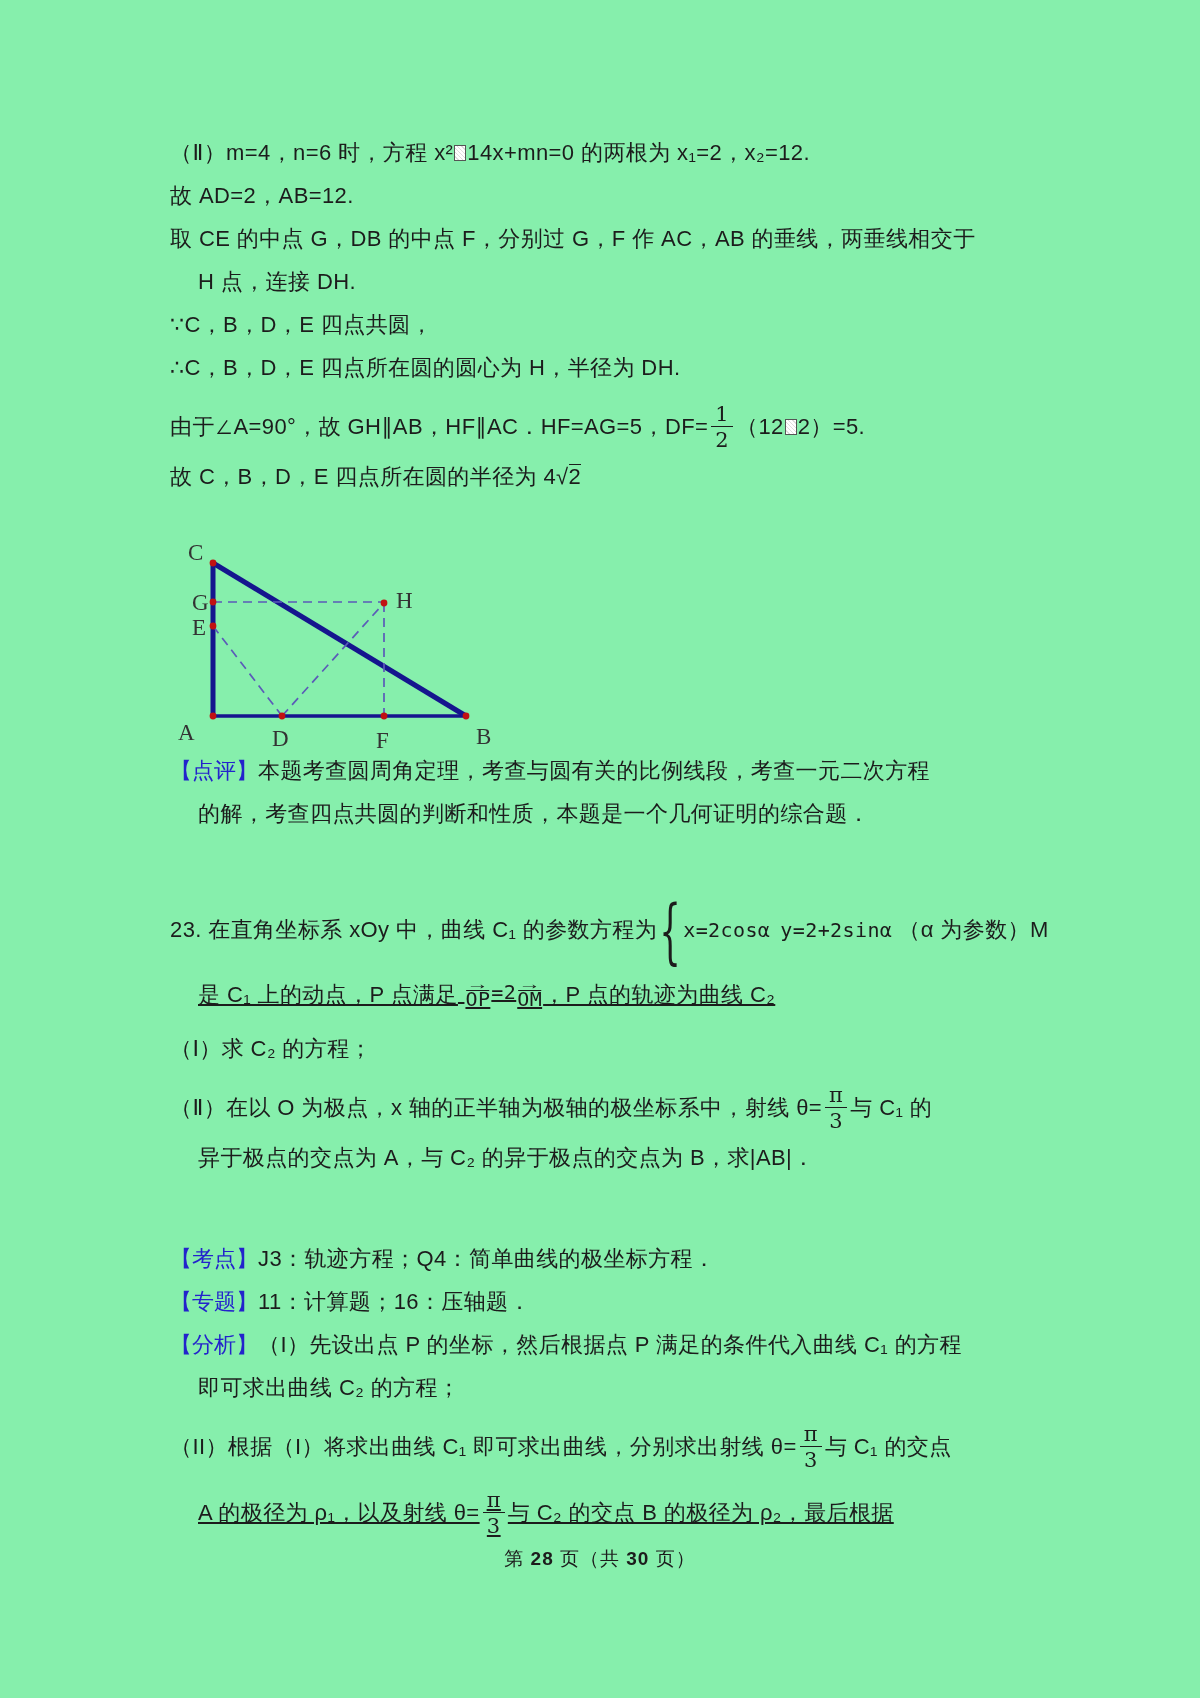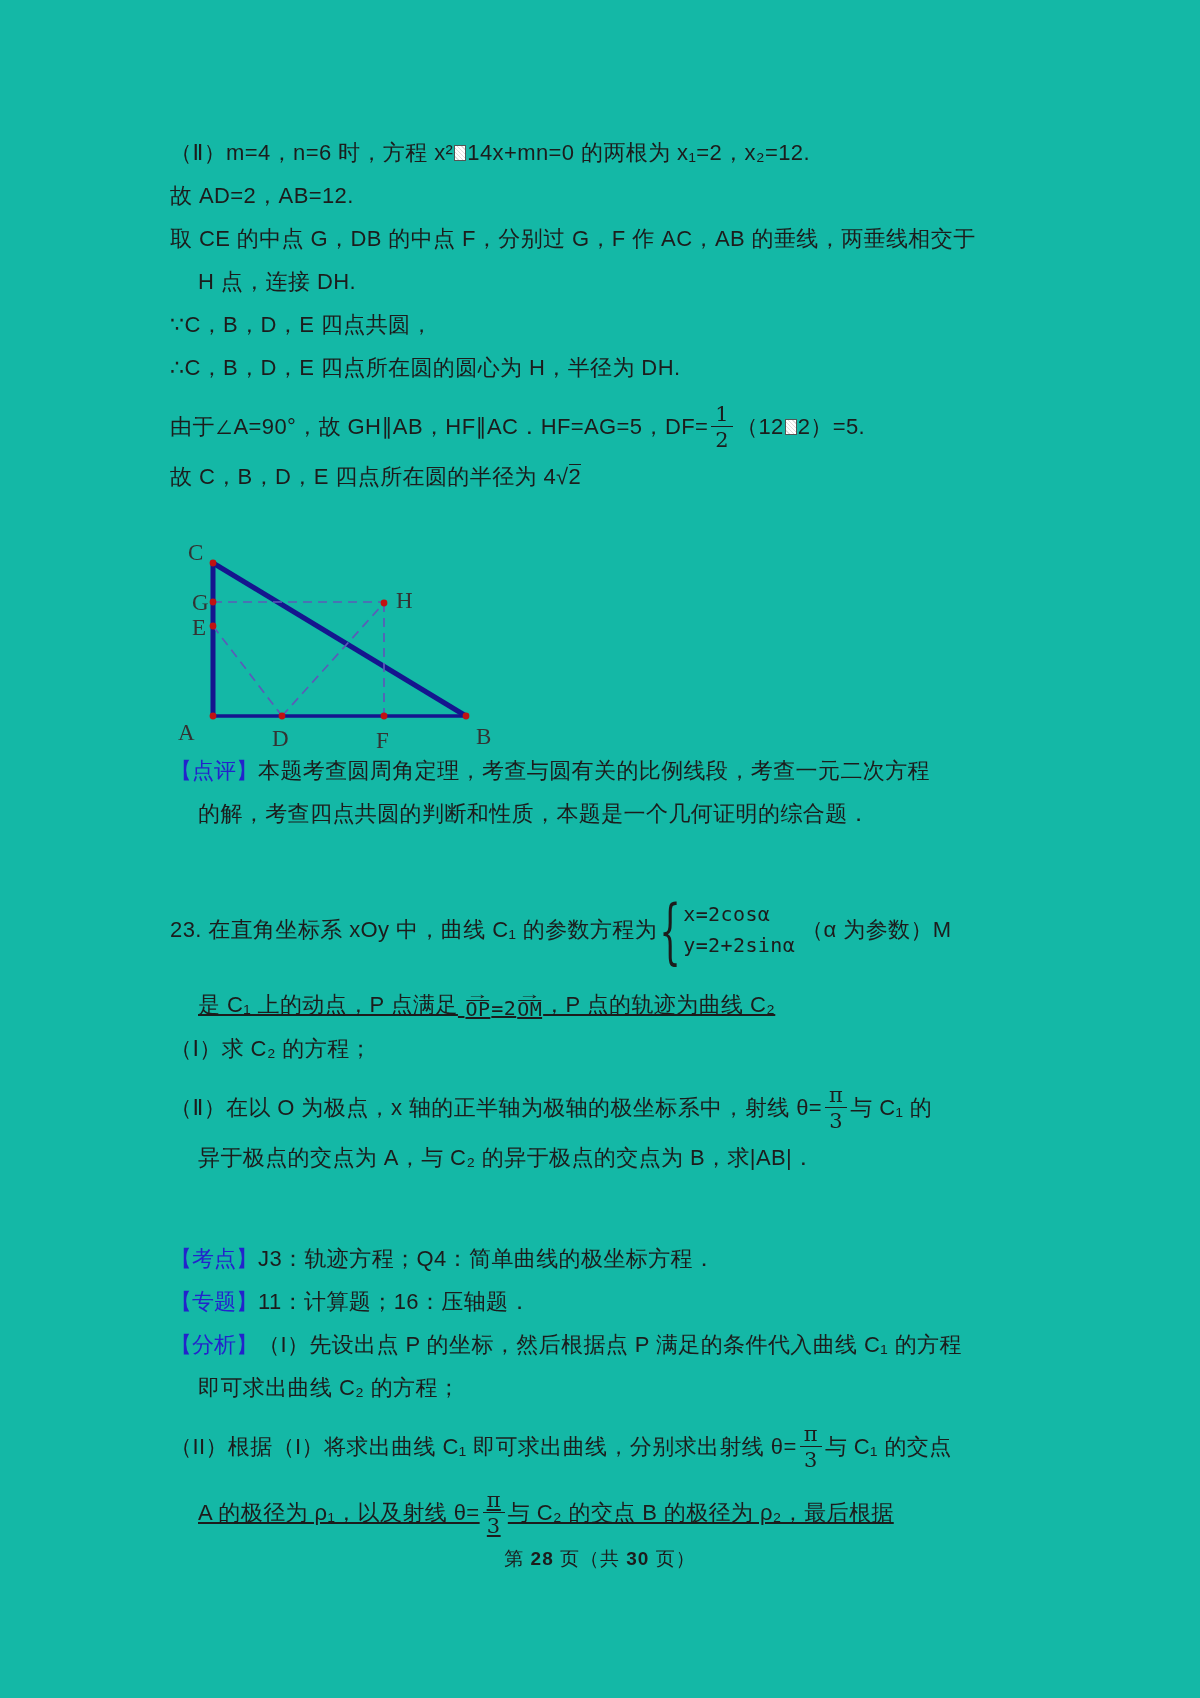--- a/index.html
+++ b/index.html
@@ -1,23 +1,23 @@
 <!DOCTYPE html>
 <html><head>
 <meta charset="utf-8">
 <style>
   html,body{margin:0;padding:0;background:#e8e8e8;}
   .page{
-    width:1200px;height:1698px;position:relative;background:#14b8a6;
+    width:1200px;height:1698px;position:relative;background:#86efac;
     font-family:"Liberation Sans",sans-serif;color:#1c1c1c;overflow:hidden;
   }
   .content{position:absolute;left:170px;top:138px;width:810px;font-size:22px;}
   .line{white-space:nowrap;height:24px;margin-bottom:19px;letter-spacing:0.4px;}
   .line.indent{padding-left:28px;text-decoration:underline;}
-  .line.tall{height:auto;display:flex;align-items:flex-end;margin-bottom:8px;}
+  .line.tall{height:auto;display:flex;align-items:flex-start;margin-bottom:8px;}
   .line.frac-line{display:flex;align-items:center;height:62px;margin-bottom:4px;}
   .seg{display:inline-block;}
   
   .frac{display:inline-flex;flex-direction:column;align-items:center;
         vertical-align:middle;margin:0 3px;font-family:"DejaVu Serif",serif;font-size:21px;}
   .frac .num{display:block;padding:0 4px;line-height:1.15;}
   .frac .den{display:block;border-top:1.6px solid #1c1c1c;padding:1px 4px 0;line-height:1.15;}
   
   .tofu{display:inline-block;width:12px;height:16px;border:1.3px solid #555;
         vertical-align:-1px;margin:0 1px;box-sizing:border-box;
@@ -28,21 +28,21 @@
   
   .vec{display:inline-flex;flex-direction:column;align-items:center;vertical-align:-3px;margin:0 1px;}
   .vec .arr{font-size:15px;height:9px;line-height:7px;transform:scaleX(1.5);}
   .vec .vtxt{font-family:"DejaVu Sans Mono",monospace;font-size:20px;line-height:1.05;}
   .mono{font-family:"DejaVu Sans Mono",monospace;font-size:20px;}
   
   .sys-line{display:flex;align-items:center;height:96px;margin-bottom:2px;white-space:nowrap;letter-spacing:0.4px;}
   .sys{display:inline-flex;align-items:center;margin:0 6px 0 2px;}
   .sys .brace{font-family:"DejaVu Serif",serif;font-size:34px;transform:scaleY(2.1);
               display:inline-block;margin-right:2px;font-weight:300;}
-  .sys .eqs{display:inline-flex;flex-direction:column;gap:10px;}
+  .sys .eqs{display:inline-flex;flex-direction:row;gap:10px;}
   .sys .eqs .mono{line-height:1.05;}
   .label-blue{color:#2323cc;letter-spacing:0;}
   .diagram-wrap{margin:2px 0 0 -16px;height:258px;}
   .footer{position:absolute;left:0;right:0;top:1546px;text-align:center;
           font-size:19px;color:#1c1c1c;letter-spacing:1px;}
   .footer b{font-weight:bold;}
   .gap40{height:40px;}
   .gap58{height:58px;}
   svg text{font-family:"Liberation Serif",serif;font-size:23px;fill:#333333;}
 </style>

